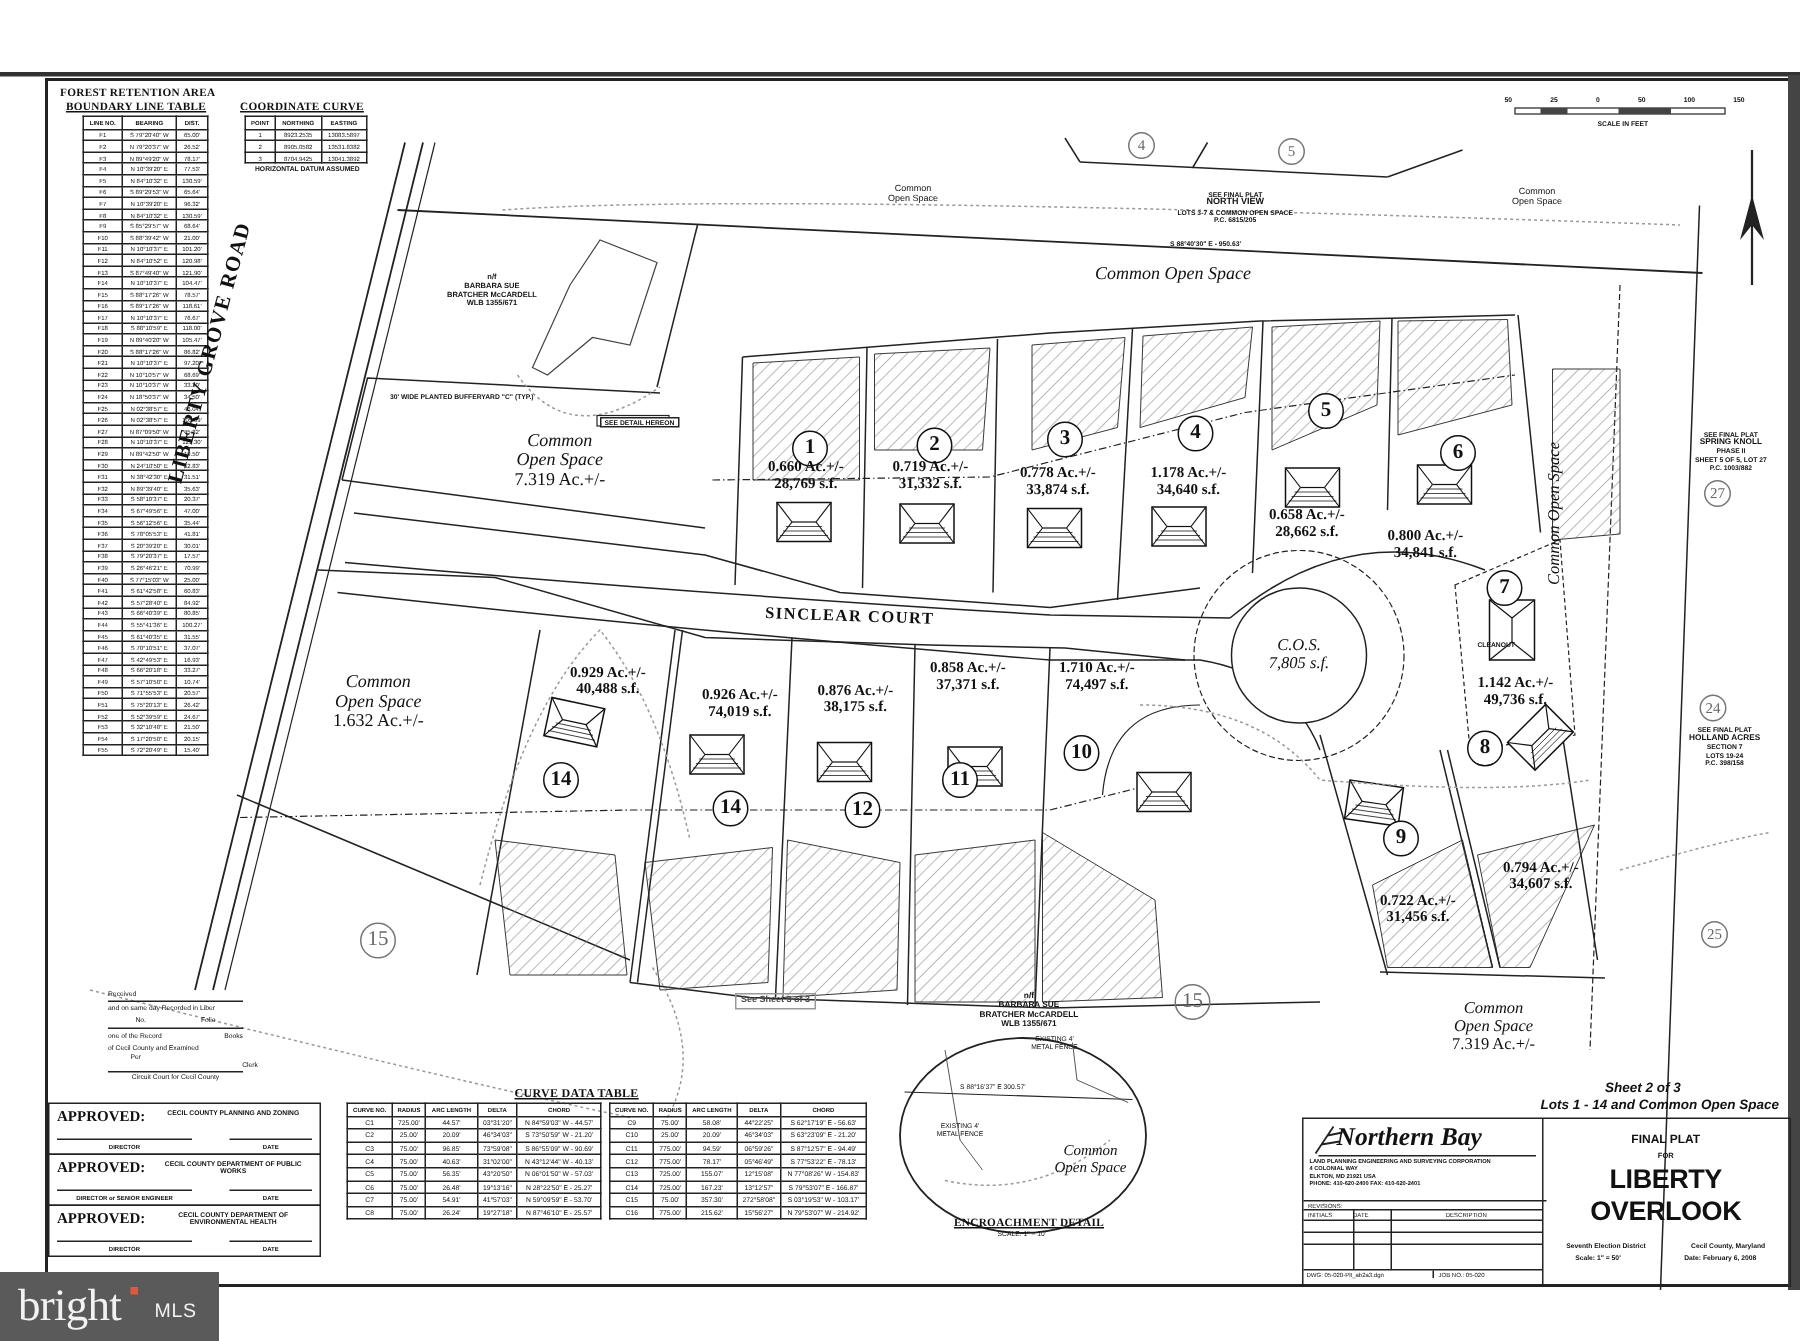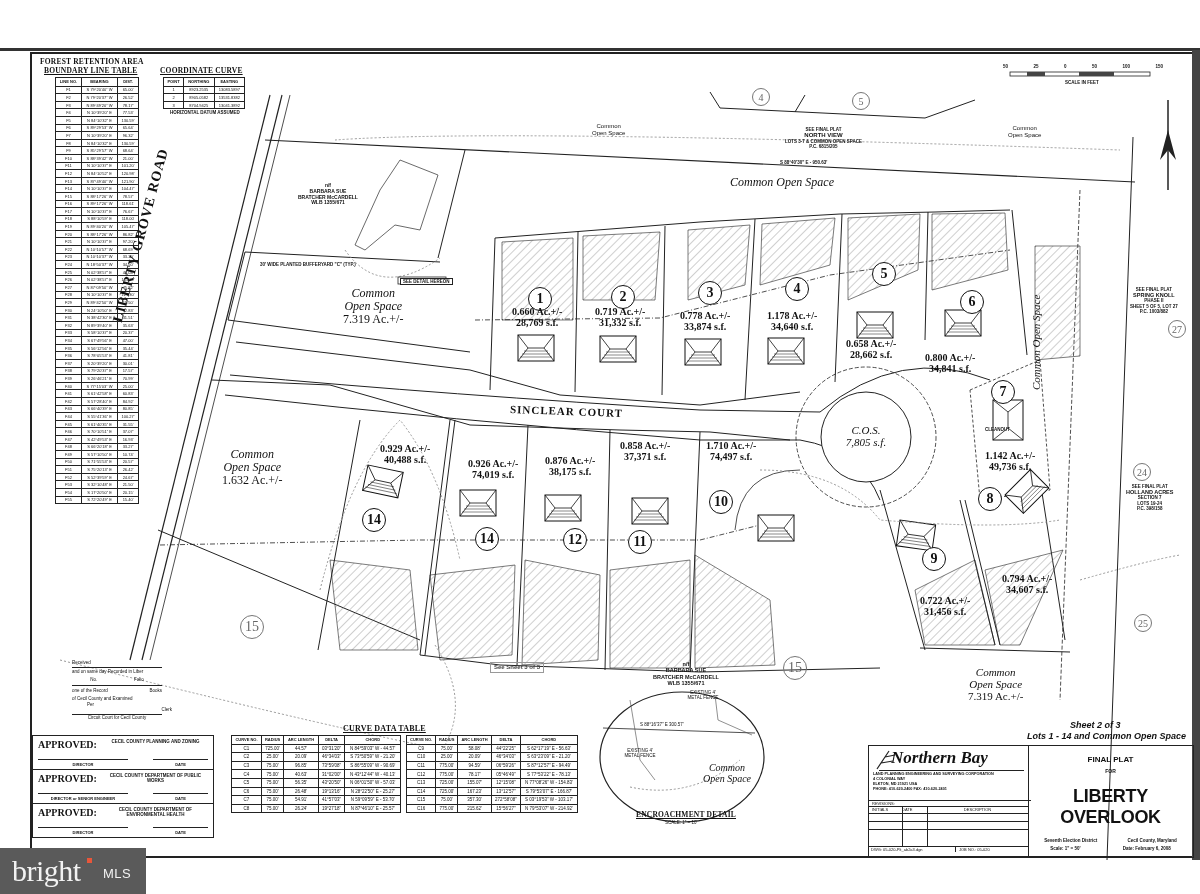--- a/index.html
+++ b/index.html
@@ -563,21 +563,21 @@
   <div>7,805 s.f.</div>
 </div>
 
 <div class="tiny" style="left:1130px; top:287px;">
   <div>SEE FINAL PLAT</div>
   <div style="font-size:5.5px;">SPRING KNOLL</div>
   <div>PHASE II</div>
   <div>SHEET 5 OF 5, LOT 27</div>
   <div>P.C. 1003/882</div>
 </div>
-<div class="adjnum" style="left:1136px; top:320px;margin-left:32px;">27</div>
+<div class="adjnum" style="left:1136px; top:320px;">27</div>
 <div class="adjnum" style="left:1133px; top:463px;">24</div>
 <div class="tiny" style="left:1126px; top:484px;">
   <div>SEE FINAL PLAT</div>
   <div style="font-size:5.5px;">HOLLAND ACRES</div>
   <div>SECTION 7</div>
   <div>LOTS 19-24</div>
   <div>P.C. 398/158</div>
 </div>
 <div class="adjnum" style="left:1134px; top:614px;">25</div>
 <div class="adjnum big" style="left:240px; top:615px;">15</div>
@@ -639,21 +639,21 @@
     <div>0.722 Ac.+/-</div>
     <div>31,456 s.f.</div>
   </div>
 
 <div class="lotnum" style="left:709px; top:490px;">10</div>
 <div class="label" style="left:706px; top:440px; font-size:10px;">
     <div>1.710 Ac.+/-</div>
     <div>74,497 s.f.</div>
   </div>
 
-<div class="lotnum" style="left:628px; top:530px;">11</div>
+<div class="lotnum" style="left:628px; top:508px;">11</div>
 <div class="label" style="left:620px; top:440px; font-size:10px;">
     <div>0.858 Ac.+/-</div>
     <div>37,371 s.f.</div>
   </div>
 
 <div class="lotnum" style="left:563px; top:528px;">12</div>
 <div class="label" style="left:545px; top:455px; font-size:10px;">
     <div>0.876 Ac.+/-</div>
     <div>38,175 s.f.</div>
   </div>
@@ -893,21 +893,21 @@
     <div style="position:absolute; left:33px; top:60px; height:40px; border-left:1px solid #222;"></div>
     <div style="position:absolute; left:58px; top:60px; height:40px; border-left:1px solid #222;"></div>
     <div style="position:absolute; left:0; top:100px; width:159px; border-top:1px solid #222; display:flex; font-size:4px; font-family:'Liberation Sans',sans-serif;">
       <span style="width:84px; padding-left:2px; border-right:1px solid #222;">DWG: 05-020-Plt_ab2a3.dgn</span>
       <span style="padding-left:3px;">JOB NO.: 05-020</span>
     </div>
   </div>
   <div style="position:absolute; left:160px; top:0; width:163px; height:111px; text-align:center; font-family:'Liberation Sans',sans-serif;">
     <div style="margin-top:9px; font-size:8px; font-weight:bold;">FINAL PLAT</div>
     <div style="margin-top:4px; font-size:5px; font-weight:bold;">FOR</div>
-    <div style="margin-top:12px; font-size:18px; font-weight:bold; letter-spacing:-0.3px;">LIBERTY OVERLOOK</div>
+    <div style="margin-top:2px; font-size:18px; font-weight:bold; letter-spacing:-0.3px;">LIBERTY OVERLOOK</div>
     <div style="margin-top:10px; display:flex; justify-content:space-around; font-size:4.5px; font-weight:bold;">
       <span>Seventh Election District</span>
       <span>Cecil County, Maryland</span>
     </div>
     <div style="margin-top:3px; display:flex; justify-content:space-around; font-size:4.5px; font-weight:bold;">
       <span>Scale: 1" = 50'</span>
       <span>Date: February 6, 2008</span>
     </div>
   </div>
 </div>

